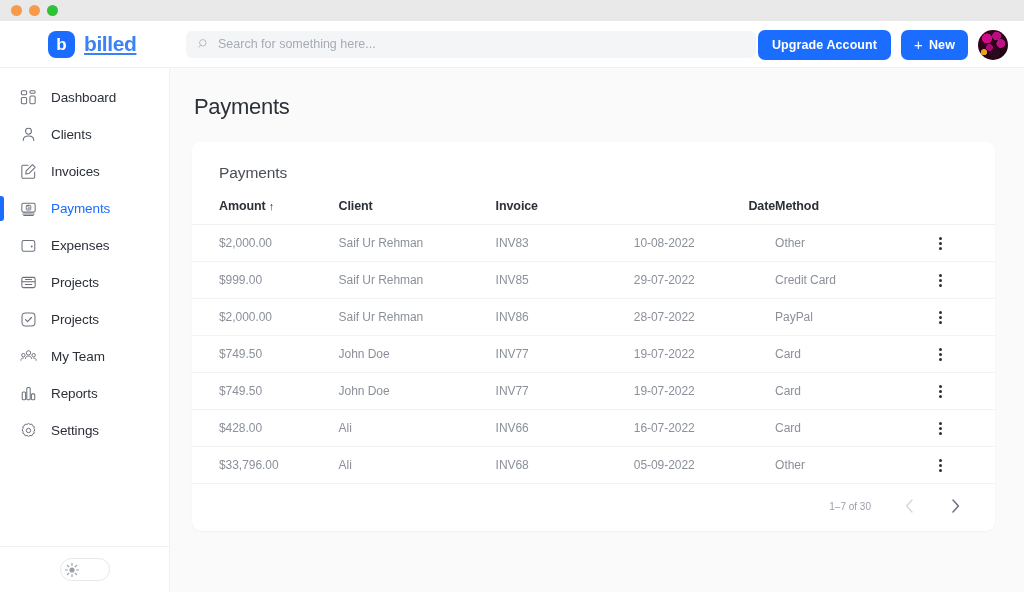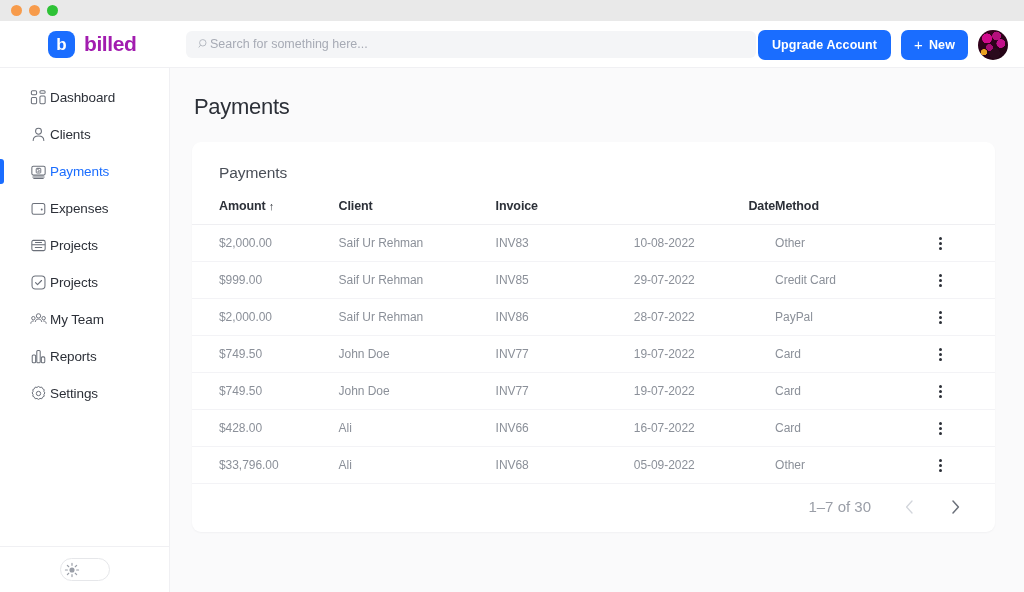--- a/index.html
+++ b/index.html
@@ -32,26 +32,26 @@
     width: 170px; display: flex; align-items: center; gap: 9px;
     padding-left: 48px;
   }
   .brand-mark {
     width: 27px; height: 27px; border-radius: 8px; background: #1a6dff;
     display: flex; align-items: center; justify-content: center;
     color: #fff; font-size: 17px; font-weight: 700; line-height: 1;
     font-family: "Liberation Sans", sans-serif;
   }
   .brand-name {
-    font-size: 21px; color: #a21caf; font-weight: 700; letter-spacing: -0.4px;
+    font-size: 21px; color: #3b82f6; font-weight: 700; letter-spacing: -0.4px; text-decoration: underline;
   }
   .search-wrap {
     margin-left: 16px; width: 570px; height: 27px;
     background: #f4f5f7; border-radius: 6px;
-    display: flex; align-items: center; padding: 0 12px; 
+    display: flex; align-items: center; padding: 0 12px; gap: 8px;
   }
   .search-icon { width: 12px; height: 12px; display: block; flex: none; }
   .search-input {
     border: none; background: transparent; outline: none;
     font-family: "Liberation Sans", sans-serif;
     font-size: 12.5px; color: #8a8f99; width: 100%;
   }
   .search-input::placeholder { color: #a7abb5; }
   .header-actions {
     position: absolute; right: 16px; top: 0; height: 47px;
@@ -85,22 +85,22 @@
 
   
   .sidebar {
     width: 170px; background: #ffffff;
     border-right: 1px solid #f0f0f3;
     display: flex; flex-direction: column;
     position: relative; flex: none;
   }
   .nav { padding-top: 11px; }
   .nav-item {
-    display: flex; align-items: center; gap: 2px;
-    height: 37px; padding-left: 29px; position: relative; cursor: pointer;
+    display: flex; align-items: center; gap: 13px;
+    height: 37px; padding-left: 19px; position: relative; cursor: pointer;
     color: #2c3038; font-size: 13.5px; letter-spacing: -0.1px;
   }
   .nav-item .ico { width: 19px; height: 19px; display: block; flex: none; }
   .nav-item.active { color: #1a6dff; }
   .nav-item.active::before {
     content: ""; position: absolute; left: 0; top: 6px;
     width: 4px; height: 25px; background: #1a6dff;
     border-radius: 0 3px 3px 0;
   }
   .sidebar-footer {
@@ -151,21 +151,21 @@
   .col-method { width: 150px; margin-left: 27px; }
   .col-actions { width: 60px; }
   .kebab {
     display: flex; flex-direction: column; align-items: center; gap: 2px;
     cursor: pointer; width: 16px;
   }
   .kebab i { width: 3px; height: 3px; border-radius: 50%; background: #2c3038; display: block; }
   .pager {
     display: flex; align-items: center; justify-content: flex-end;
     gap: 30px; padding: 14px 32px 17px 0;
-    font-size: 15px; color: #9a9ea7;
+    font-size: 10px; color: #9a9ea7;
   }
   .pg-btn {
     background: none; border: none; cursor: pointer; padding: 0;
     display: flex; align-items: center; justify-content: center;
     width: 16px; height: 16px;
   }
   .pg-btn.disabled { cursor: default; }
 </style>
 </head>
 <body>
@@ -218,20 +218,27 @@
         </div>
 
         <div class="nav-item">
           <svg class="ico" viewBox="0 0 20 20" fill="none">
             <circle cx="10" cy="6.6" r="3.1" stroke="#6b707a" stroke-width="1.1"></circle>
             <path d="M4.4 16.4c0-3.1 2.5-4.8 5.6-4.8s5.6 1.7 5.6 4.8" stroke="#6b707a" stroke-width="1.1" stroke-linecap="round"></path>
           </svg>
           <span>Clients</span>
         </div>
 
+        <div class="nav-item">
+          <svg class="ico" viewBox="0 0 20 20" fill="none">
+            <path d="M16.5 10.5v5.1a1.4 1.4 0 0 1-1.4 1.4H4.4A1.4 1.4 0 0 1 3 15.6V4.9a1.4 1.4 0 0 1 1.4-1.4h5.2" stroke="#6b707a" stroke-width="1.1" stroke-linecap="round"></path>
+            <path d="M14.2 2.8 17 5.6 10.4 12.2l-3.3.5.5-3.3z" stroke="#6b707a" stroke-width="1.1" stroke-linejoin="round"></path>
+          </svg>
+          <span>Invoices</span>
+        </div>
 
         <div class="nav-item active">
           <svg class="ico" viewBox="0 0 20 20" fill="none">
             <rect x="3" y="4.4" width="14" height="9.4" rx="1.6" stroke="#6b707a" stroke-width="1.1"></rect>
             <path d="M4 15.8h12M5 17.4h10" stroke="#6b707a" stroke-width="1.1" stroke-linecap="round"></path>
             <rect x="7.6" y="6.6" width="4.8" height="5" rx="0.8" stroke="#6b707a" stroke-width="1"></rect>
             <text x="10" y="10.9" font-size="5.4" fill="#6b707a" text-anchor="middle" font-family="Liberation Sans, sans-serif">$</text>
           </svg>
           <span>Payments</span>
         </div>

